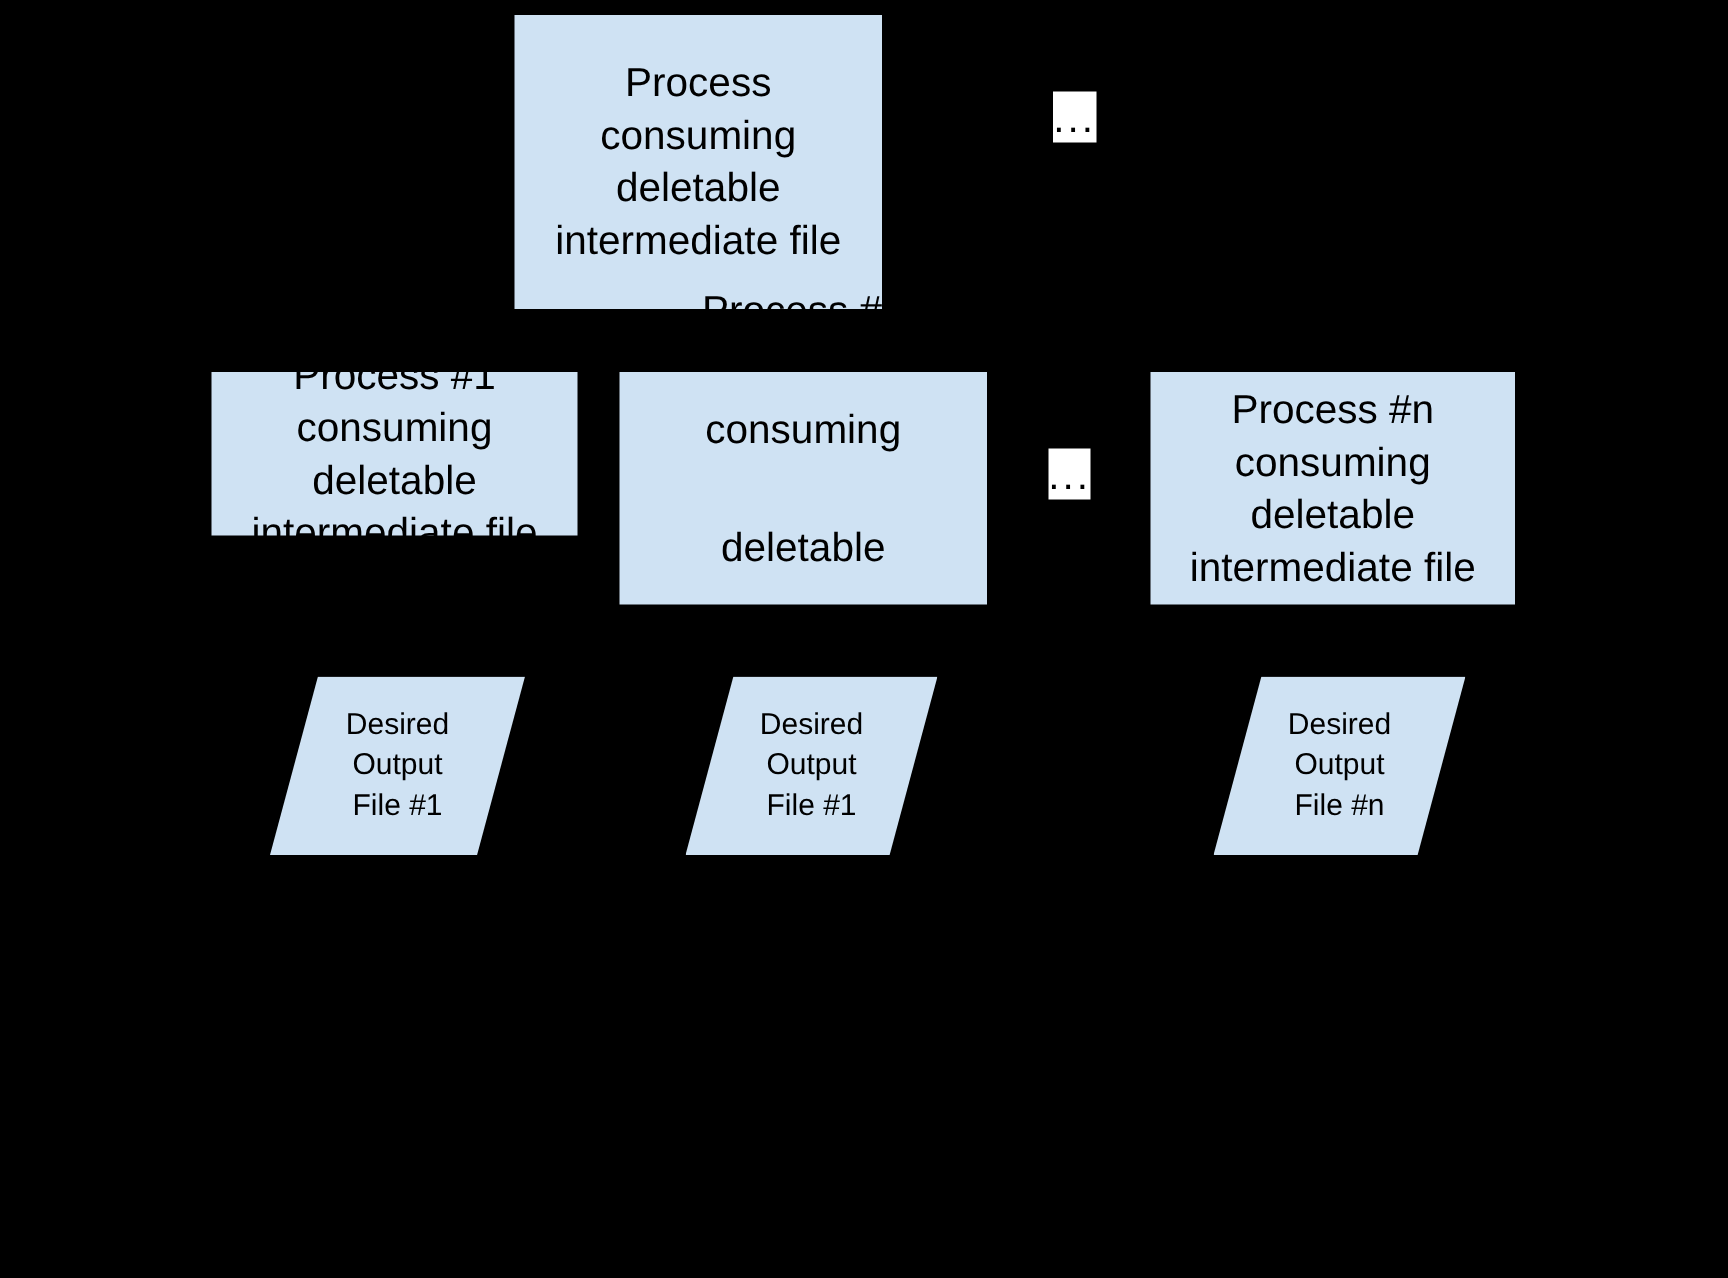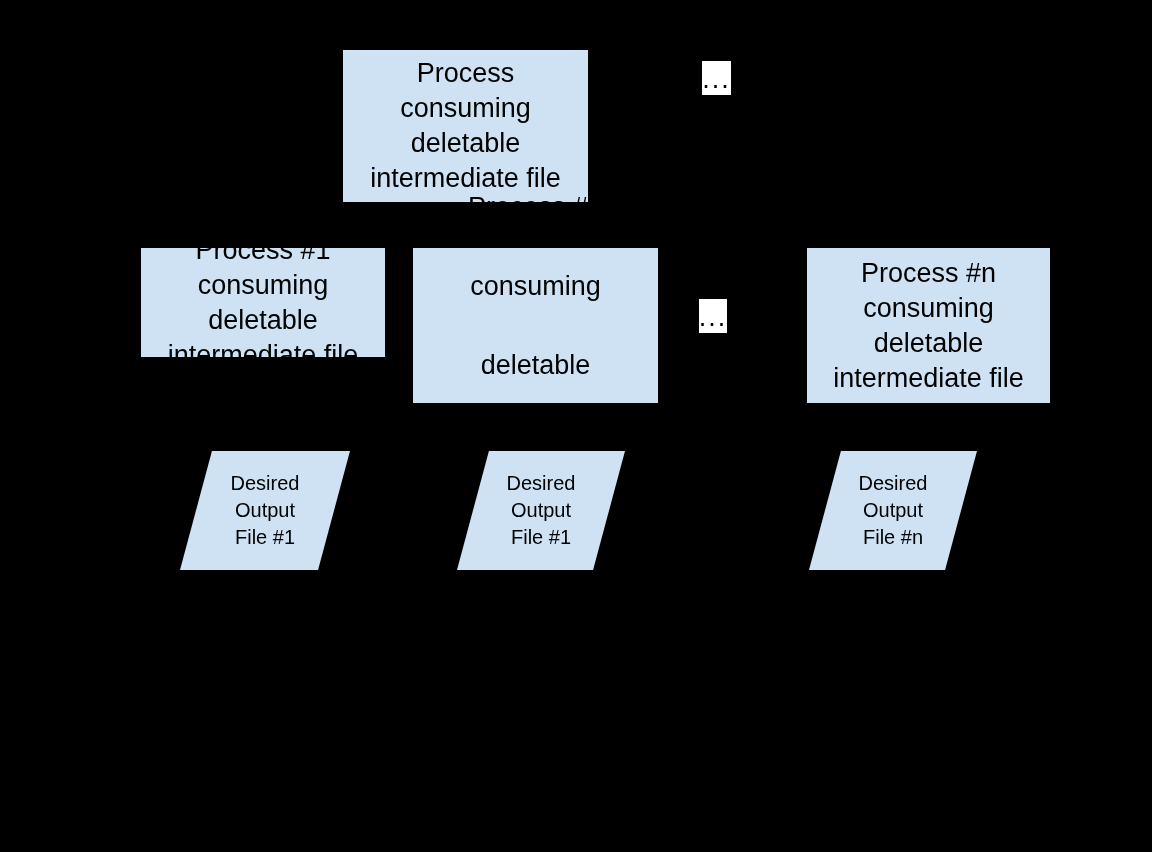--- a/index.html
+++ b/index.html
@@ -40,26 +40,26 @@
     background: #ffffff;
     color: #000000;
     display: flex;
     align-items: flex-end;
     justify-content: center;
     font-size: 27px;
     letter-spacing: 2px;
     overflow: hidden;
   }
   
-  #node-generator  { left: 343px; top: 10px;  width: 245px; height: 152px; margin-top: 40px; }
+  #node-generator  { left: 343px; top: 10px;  width: 245px; height: 196px; }
   #ellipsis-top    { left: 702px; top: 61px;  width: 29px;  height: 34px; }
   #node-consumer-1 { left: 141px; top: 248px; width: 244px; height: 109px; }
   #node-consumer-2 { left: 413px; top: 248px; width: 245px; height: 155px; gap: 44px; }
   #ellipsis-middle { left: 699px; top: 299px; width: 28px;  height: 34px; }
-  #node-consumer-n { left: 807px; top: 248px; width: 243px; height: 155px; }
+  #node-consumer-n { left: 767px; top: 248px; width: 243px; height: 155px; }
   #node-output-1 { left: 180px; top: 451px; width: 170px; height: 119px;
                    clip-path: polygon(18.8% 0, 100% 0, 81.2% 100%, 0 100%); }
   #node-output-2 { left: 457px; top: 451px; width: 168px; height: 119px;
                    clip-path: polygon(19% 0, 100% 0, 81% 100%, 0 100%); }
   #node-output-n { left: 809px; top: 451px; width: 168px; height: 119px;
                    clip-path: polygon(19% 0, 100% 0, 81% 100%, 0 100%); }
 </style>
 </head>
 <body>
 

